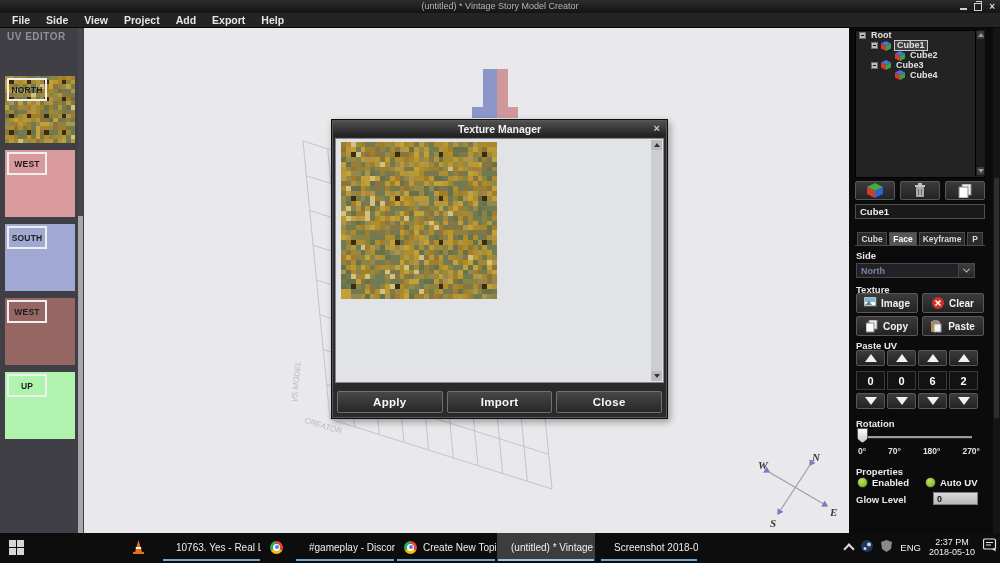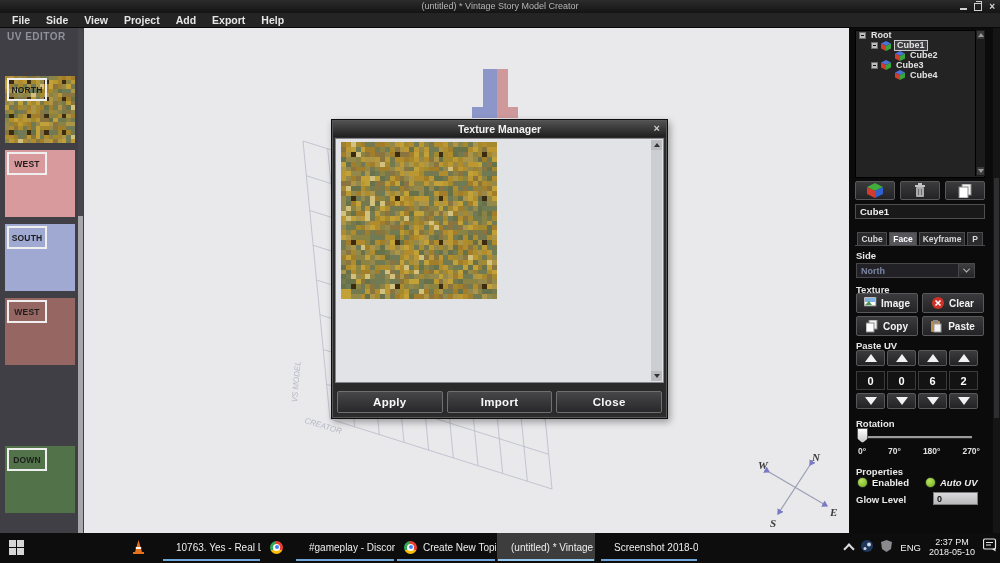--- a/index.html
+++ b/index.html
@@ -391,23 +391,23 @@
       <div class="swatch" style="top: 196px; background: rgb(159, 169, 210);">
         <div class="swatch-label-box">
           <span class="swatch-label">SOUTH</span>
         </div>
       </div>
       <div class="swatch" style="top: 270px; background: rgb(150, 103, 98);">
         <div class="swatch-label-box">
           <span class="swatch-label">WEST</span>
         </div>
       </div>
-      <div class="swatch" style="top: 418px; background: rgb(82, 115, 74);">
+      <div class="swatch" style="top: 344px; background: rgb(175, 243, 174);">
         <div class="swatch-label-box">
-          <span class="swatch-label">DOWN</span>
+          <span class="swatch-label">UP</span>
         </div>
       </div>
     </div>
 
   <svg id="gridsvg" width="764" height="505">
       <line x1="246" y1="391" x2="219" y2="113" stroke="#b7bbc9" stroke-width="0.8"></line>
       <line x1="270.67" y1="398.78" x2="243.67000000000002" y2="120.77999999999997" stroke="#b7bbc9" stroke-width="0.8"></line>
       <line x1="295.34000000000003" y1="406.56" x2="268.34000000000003" y2="128.56" stroke="#b7bbc9" stroke-width="0.8"></line>
       <line x1="320.01" y1="414.34" x2="293.01" y2="136.33999999999997" stroke="#b7bbc9" stroke-width="0.8"></line>
       <line x1="344.68" y1="422.12" x2="317.68" y2="144.12" stroke="#b7bbc9" stroke-width="0.8"></line>
@@ -1671,21 +1671,21 @@
         <span class="arr-up"></span>
       </div>
       <div class="uvval" style="left: 100px; top: 343px;">2</div>
       <div class="arrowbtn" style="left: 100px; top: 365px;">
         <span class="arr-down"></span>
       </div>
       <div class="chk" style="left: 8px;">
         <span class="dot"></span>
         <span>Enabled</span>
       </div>
-      <div class="chk" style="left: 76px; font-style: italic;">
+      <div class="chk" style="left: 76px;">
         <span class="dot"></span>
         <span>Auto UV</span>
       </div>
     </div>
 
   <div class="taskbar" id="taskbar">
     <div class="start">
         <span></span>
         <span></span>
         <span></span>

